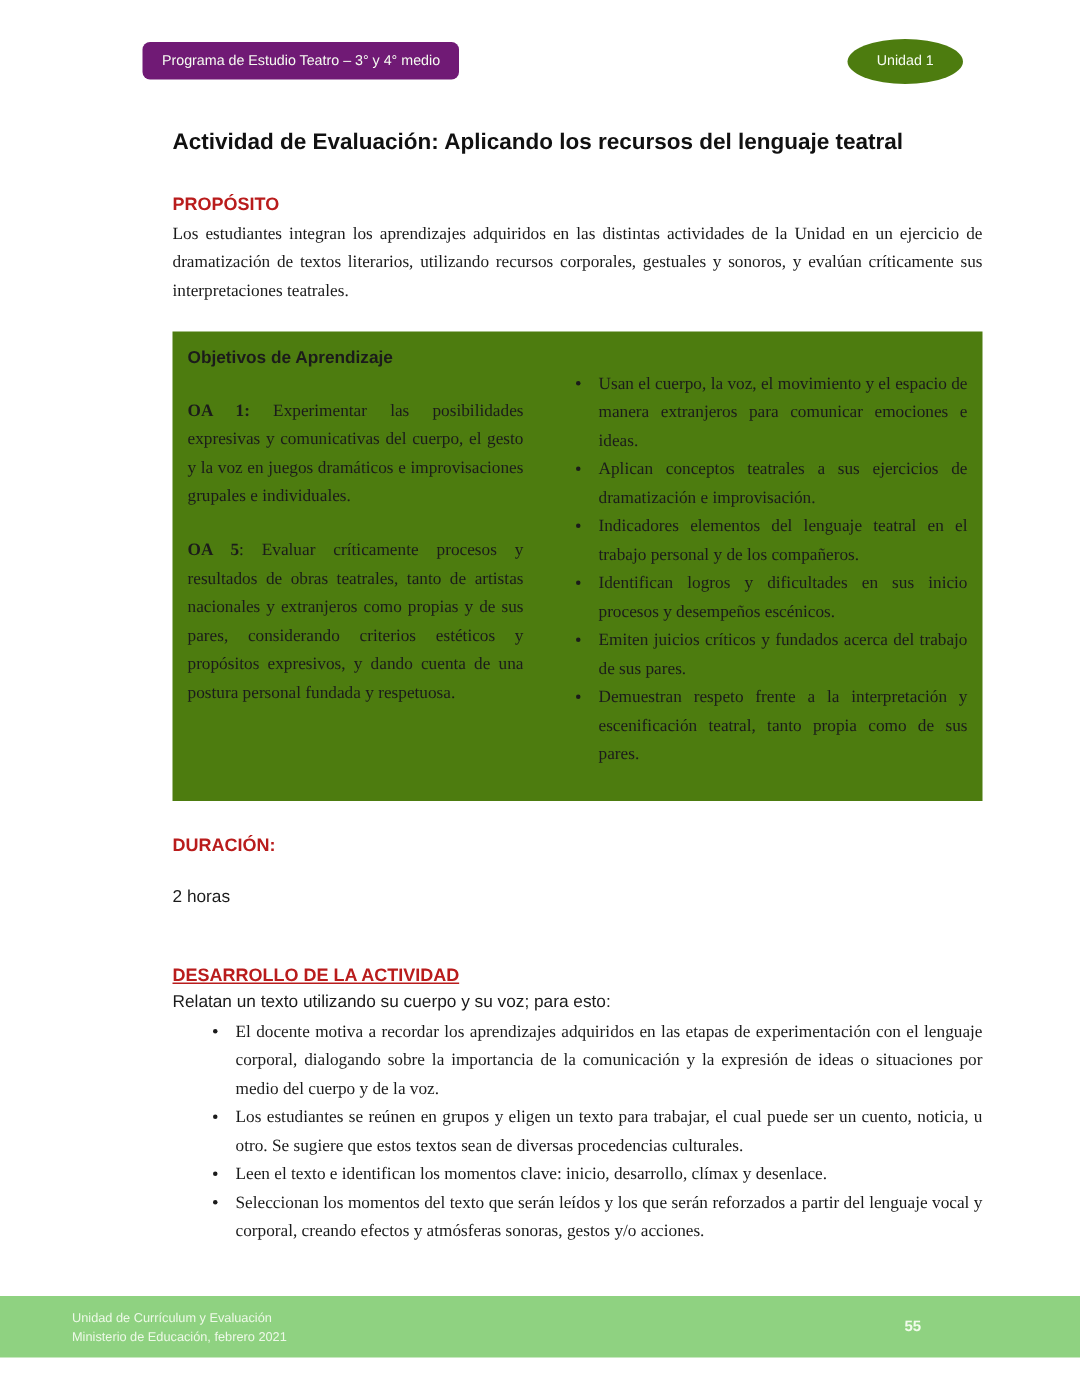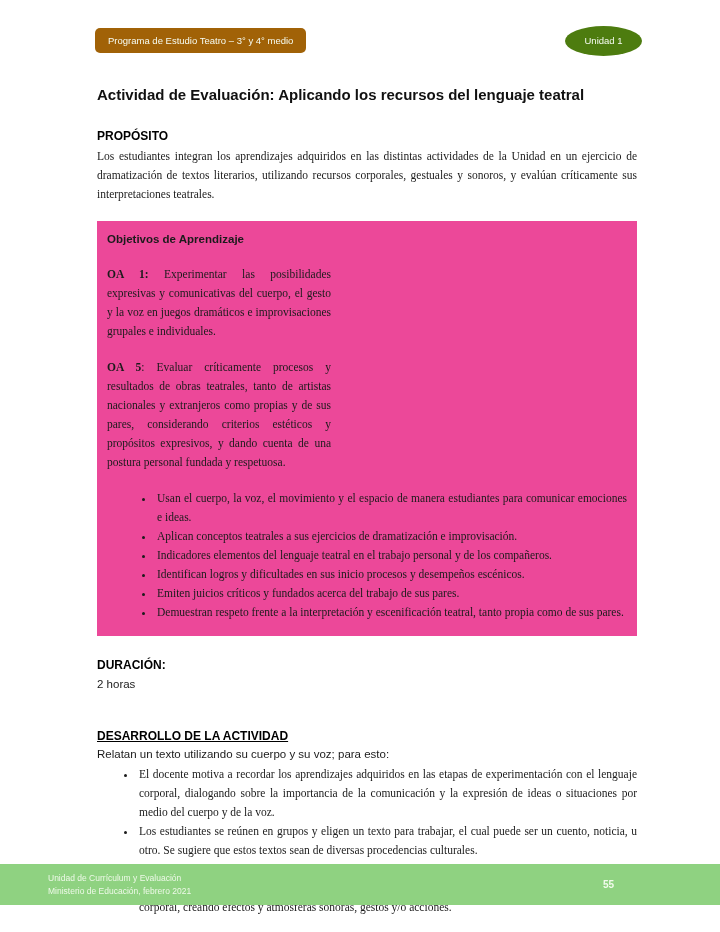--- a/index.html
+++ b/index.html
@@ -6,54 +6,54 @@
   html,body { background:#fff; }
   body { width:720px; height:932px; }
   .page {
     position:relative; width:720px; height:932px; background:#ffffff;
     font-family:"Liberation Sans","DejaVu Sans",sans-serif; color:#1b1b1b; overflow:hidden;
   }
 
   
   .badge-program {
     position:absolute; left:95px; top:28px; height:25px;
-    background:#a16207; color:#f6fcf2; font-size:9.5px; line-height:25px;
+    background:#701a75; color:#f6fcf2; font-size:9.5px; line-height:25px;
     padding:0 13px; border-radius:5px; white-space:nowrap;
   }
   .badge-unit {
     position:absolute; left:565px; top:26px; width:77px; height:30px;
     background:#4d7c0f; color:#f6fcf2; font-size:9.5px; line-height:30px;
     text-align:center; border-radius:50%;
   }
 
   
-  .content { position:absolute; left:97px; top:86px; width:540px; }
+  .content { position:absolute; left:115px; top:86px; width:540px; }
 
   h1.title { font-size:15px; font-weight:bold; color:#111; letter-spacing:0; }
 
-  h2.sec { font-size:12px; font-weight:bold; color:#000000; }
+  h2.sec { font-size:12px; font-weight:bold; color:#b91c1c; }
   .sec-proposito { margin-top:26px; margin-bottom:4px; }
 
   p.body, li.body { font-size:11.5px; line-height:19px; color:#1b1b1b; }
   .just { text-align:justify;font-family:Liberation Serif, serif; }
 
   
   .oa-table {
-    margin-top:17px; background:#ec4899; display:flex;
-    padding:9px 10px 14px 10px; min-height:313px;flex-direction:column;
+    margin-top:17px; background:#4d7c0f; display:flex;
+    padding:9px 10px 14px 10px; min-height:313px;
   }
   .oa-col-left { width:224px; flex:0 0 224px; }
   .oa-col-right { flex:1; padding-left:17px; }
   .th { font-size:11.5px; font-weight:bold; line-height:18px; }
   .oa-par { margin-top:17px; }
   .ind-list { list-style:disc outside; padding-left:31px; margin-top:17px; }
   .ind-list li { padding-left:2px; }
 
   
-  .sec-duracion { margin-top:22px; margin-bottom:3px; }
+  .sec-duracion { margin-top:22px; margin-bottom:19px; }
 
   
   .sec-desarrollo { margin-top:35px; margin-bottom:2px;text-decoration:underline; }
   .dev-list { list-style:disc outside; padding-left:40px; margin-top:1px; }
   .dev-list li { padding-left:2px; }
 
   
   .footer {
     position:absolute; left:0; right:0; top:864px; height:41px;
     background:#8fd281; display:flex; align-items:center;
@@ -80,21 +80,21 @@
     <p class="body just">Los estudiantes integran los aprendizajes adquiridos en las distintas actividades de la Unidad en un ejercicio de dramatización de textos literarios, utilizando recursos corporales, gestuales y sonoros, y evalúan críticamente sus interpretaciones teatrales.</p>
 
     <div class="oa-table">
       <div class="oa-col-left">
         <div class="th">Objetivos de Aprendizaje</div>
         <p class="body just oa-par"><b>OA 1:</b><span> Experimentar las posibilidades expresivas y comunicativas del cuerpo, el gesto y la voz en juegos dramáticos e improvisaciones grupales e individuales.</span></p>
         <p class="body just oa-par"><b>OA 5</b><span>: Evaluar críticamente procesos y resultados de obras teatrales, tanto de artistas nacionales y extranjeros como propias y de sus pares, considerando criterios estéticos y propósitos expresivos, y dando cuenta de una postura personal fundada y respetuosa.</span></p>
       </div>
       <div class="oa-col-right">
         <ul class="ind-list">
-          <li class="body just">Usan el cuerpo, la voz, el movimiento y el espacio de manera estudiantes para comunicar emociones e ideas.</li>
+          <li class="body just">Usan el cuerpo, la voz, el movimiento y el espacio de manera extranjeros para comunicar emociones e ideas.</li>
           <li class="body just">Aplican conceptos teatrales a sus ejercicios de dramatización e improvisación.</li>
           <li class="body just">Indicadores elementos del lenguaje teatral en el trabajo personal y de los compañeros.</li>
           <li class="body just">Identifican logros y dificultades en sus inicio procesos y desempeños escénicos.</li>
           <li class="body just">Emiten juicios críticos y fundados acerca del trabajo de sus pares.</li>
           <li class="body just">Demuestran respeto frente a la interpretación y escenificación teatral, tanto propia como de sus pares.</li>
         </ul>
       </div>
     </div>
 
     <h2 class="sec sec-duracion">DURACIÓN:</h2>

